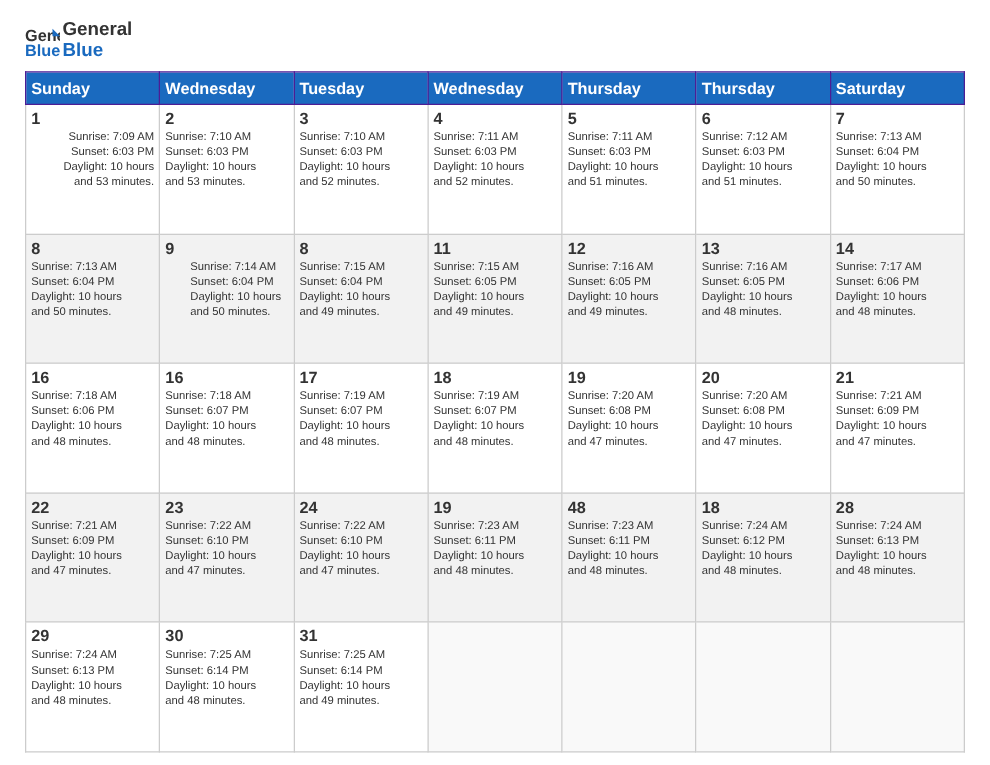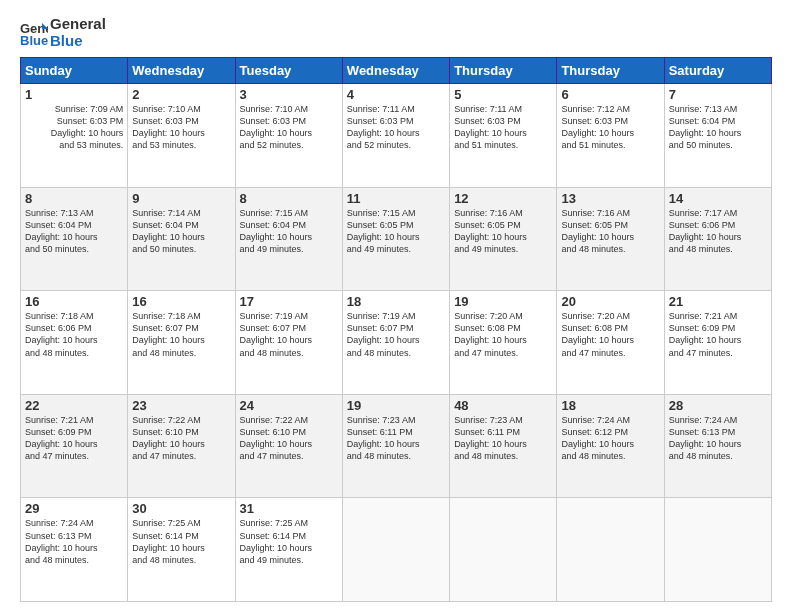--- a/index.html
+++ b/index.html
@@ -179,21 +179,21 @@
         <tr>
           <td>
             <span class="day-num">8</span>
             <div class="day-info" style="white-space: pre-line;">Sunrise: 7:13 AM
 Sunset: 6:04 PM
 Daylight: 10 hours
 and 50 minutes.</div>
           </td>
           <td>
             <span class="day-num">9</span>
-            <div class="day-info" style="white-space: pre-line;">Sunrise: 7:14 AM
+            <div class="day-info" style="white-space: pre-line; margin-left: 20px;">Sunrise: 7:14 AM
 Sunset: 6:04 PM
 Daylight: 10 hours
 and 50 minutes.</div>
           </td>
           <td>
             <span class="day-num">8</span>
             <div class="day-info" style="white-space: pre-line;">Sunrise: 7:15 AM
 Sunset: 6:04 PM
 Daylight: 10 hours
 and 49 minutes.</div>

